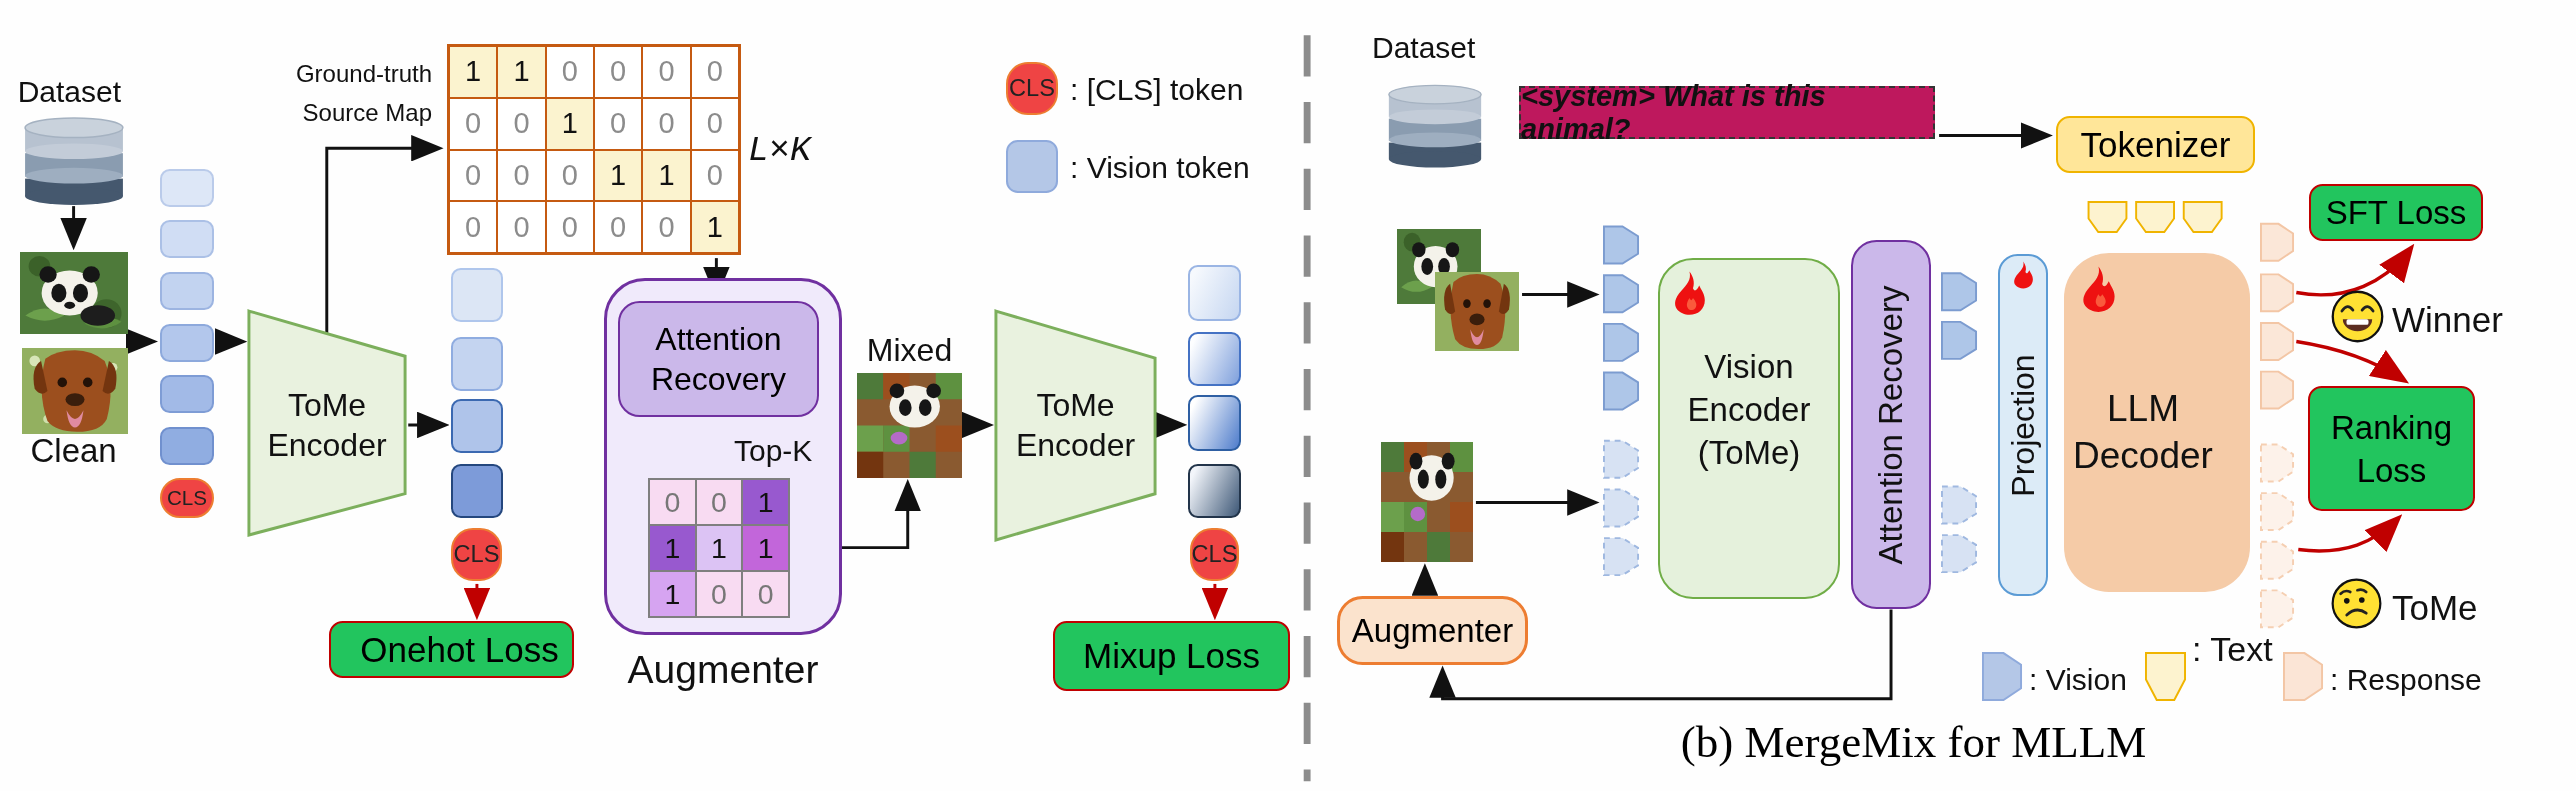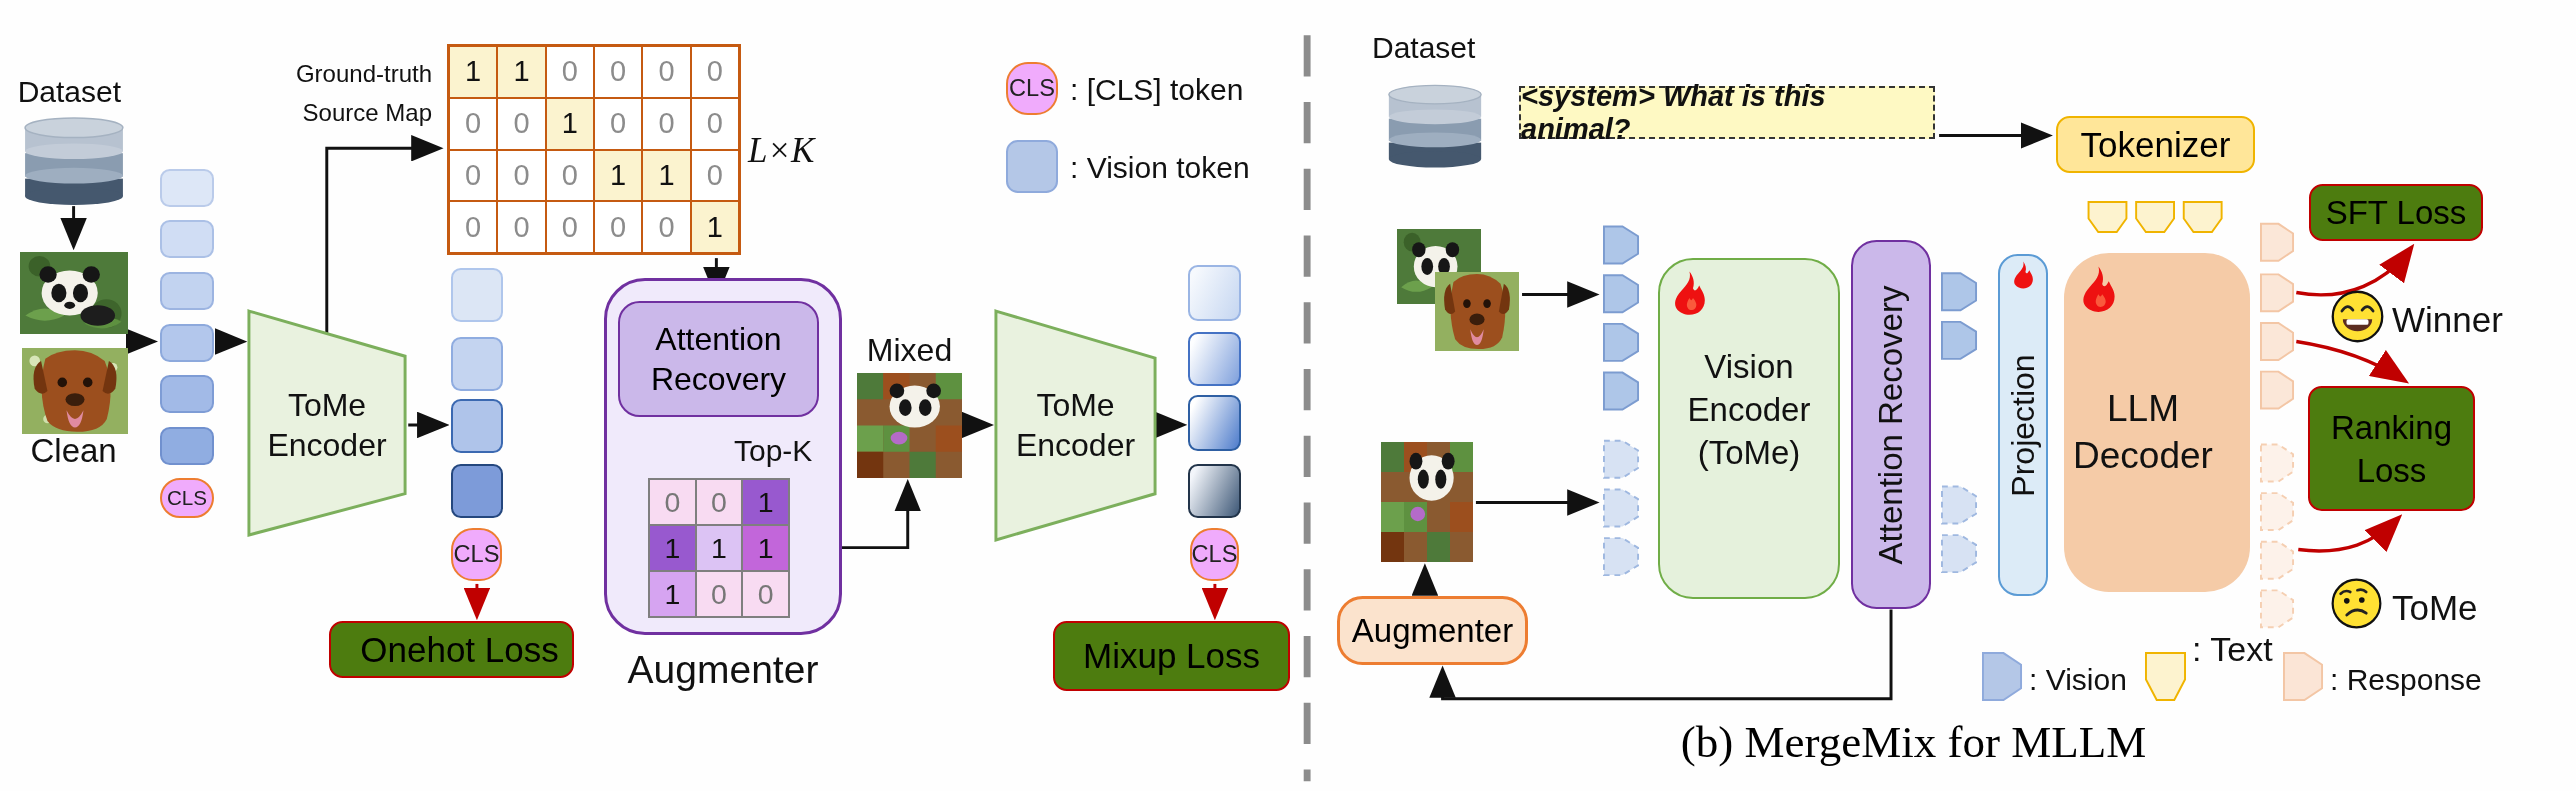--- a/index.html
+++ b/index.html
@@ -1,42 +1,42 @@
 <!DOCTYPE html>
 <html><head>
 <meta charset="utf-8">
 <style>
   html,body{margin:0;padding:0;background:#fff;}
   #fig{position:relative;width:2576px;height:792px;background:#fefefe;font-family:"Liberation Sans",sans-serif;overflow:hidden;}
   .abs{position:absolute;}
   .lbl{position:absolute;color:#111;font-family:"Liberation Sans",sans-serif;}
   .ctr{text-align:center;}
-  .serif{font-family:Liberation Serif, serif;}
+  .serif{font-family:Liberation Mono, monospace;}
   
   .tok{position:absolute;border-radius:9.8px;border:2.5px solid;box-sizing:border-box;}
   .a1{background:#DDE7F7;border-color:#BACBEA;}
   .a2{background:#D0DDF4;border-color:#ABC0E6;}
   .a3{background:#C2D3F0;border-color:#9CB4E1;}
   .a4{background:#B3C7EC;border-color:#8DA9DC;}
   .a5{background:#A2BAE7;border-color:#7E9CD5;}
   .a6{background:#90ADE1;border-color:#7090CE;}
   .o1{background:#DCE6F5;border-color:#AFC6EC;}
   .o2{background:#C4D4F0;border-color:#8FACE0;}
   .o3{background:#AFC4EA;border-color:#3B69B1;}
   .o4{background:#7D9BD9;border-color:#24477E;}
   .g1{background:linear-gradient(115deg,#F6F9FD 10%,#C5D6F1);border-color:#9AB5E4;}
   .g2{background:linear-gradient(115deg,#FDFEFF 10%,#7FA0DC);border-color:#4472C4;}
   .g3{background:linear-gradient(115deg,#FFFFFF 10%,#4E7CCB);border-color:#2E5FA3;}
   .g4{background:linear-gradient(115deg,#F2F5FA 10%,#3E5877);border-color:#22344A;}
   .legend-vision{background:#B4C7E7;border-color:#8FAADC;border-radius:11.8px;}
-  .cls-chip{position:absolute;background:#f0abfc;border:2.5px solid #ED7D31;border-radius:22px;
+  .cls-chip{position:absolute;background:#ef4444;border:2.5px solid #ED7D31;border-radius:22px;
             display:flex;align-items:center;justify-content:center;font-size:23.6px;color:#222;box-sizing:border-box;}
   
   .box{position:absolute;box-sizing:border-box;display:flex;align-items:center;justify-content:center;}
-  .loss{background:#4d7c0f;border:2.9px solid #C00000;border-radius:13.7px;font-size:35px;}
+  .loss{background:#22c55e;border:2.9px solid #C00000;border-radius:13.7px;font-size:35px;}
   .grid{position:absolute;display:grid;box-sizing:border-box;}
   .sm-cell{border:1.5px solid #C55A11;display:flex;align-items:center;justify-content:center;
            font-size:29px;background:#fff;color:#8C8C8C;}
   .sm-cell.on{background:#FBF3CF;color:#111;}
   .tk-cell{border:1.5px solid #7F7F7F;display:flex;align-items:center;justify-content:center;font-size:28.5px;color:#777;}
   .tk-one{color:#111;}
   .tk-pink{background:#F8DBF2;}
   .tk-dark{background:#9859CF;}
   .tk-lav{background:#DCC3F4;}
   .tk-orchid{background:#C266DA;}
@@ -252,21 +252,21 @@
   <svg class="abs" style="left:1387px;top:71px;" width="96" height="110" viewBox="0 0 104 92">
     <rect x="2" y="12" width="100" height="24" fill="#B7C2D0"></rect>
     <rect x="2" y="38" width="100" height="24" fill="#8A9CB0"></rect>
     <rect x="2" y="64" width="100" height="18" fill="#45586E"></rect>
     <ellipse cx="52" cy="82" rx="50" ry="9" fill="#45586E"></ellipse>
     <ellipse cx="52" cy="61" rx="50" ry="8" fill="#9EAEC0"></ellipse>
     <ellipse cx="52" cy="36" rx="50" ry="8" fill="#C3CCD8"></ellipse>
     <ellipse cx="52" cy="12" rx="50" ry="10" fill="#C9D2DC" stroke="#A5B2C1" stroke-width="1.5"></ellipse>
   </svg>
 
-  <div class="box" style="left:1519px;top:86px;width:416px;height:53px;border:2.5px dashed #333;background:#fef9c3;">
+  <div class="box" style="left:1519px;top:86px;width:416px;height:53px;border:2.5px dashed #333;background:#be185d;">
     <span style="font-size:29px;font-style:italic;font-weight:bold;color:#111;">&lt;system&gt; What is this animal?</span>
   </div>
 
   <svg class="abs" style="left:1397px;top:229px;" width="84" height="75" viewBox="0 0 100 80" preserveAspectRatio="none">
     <rect width="100" height="80" fill="#4E7A3A"></rect>
     <circle cx="18" cy="14" r="10" fill="#3B6129"></circle>
       <path d="M5,62 q18,-14 36,0 q-18,10 -36,0" fill="#6CA04C"></path>
     <ellipse cx="46" cy="40" rx="26" ry="22" fill="#F4F2EA"></ellipse>
     <circle cx="26" cy="22" r="8" fill="#161616"></circle>
       <circle cx="66" cy="22" r="8" fill="#161616"></circle>

